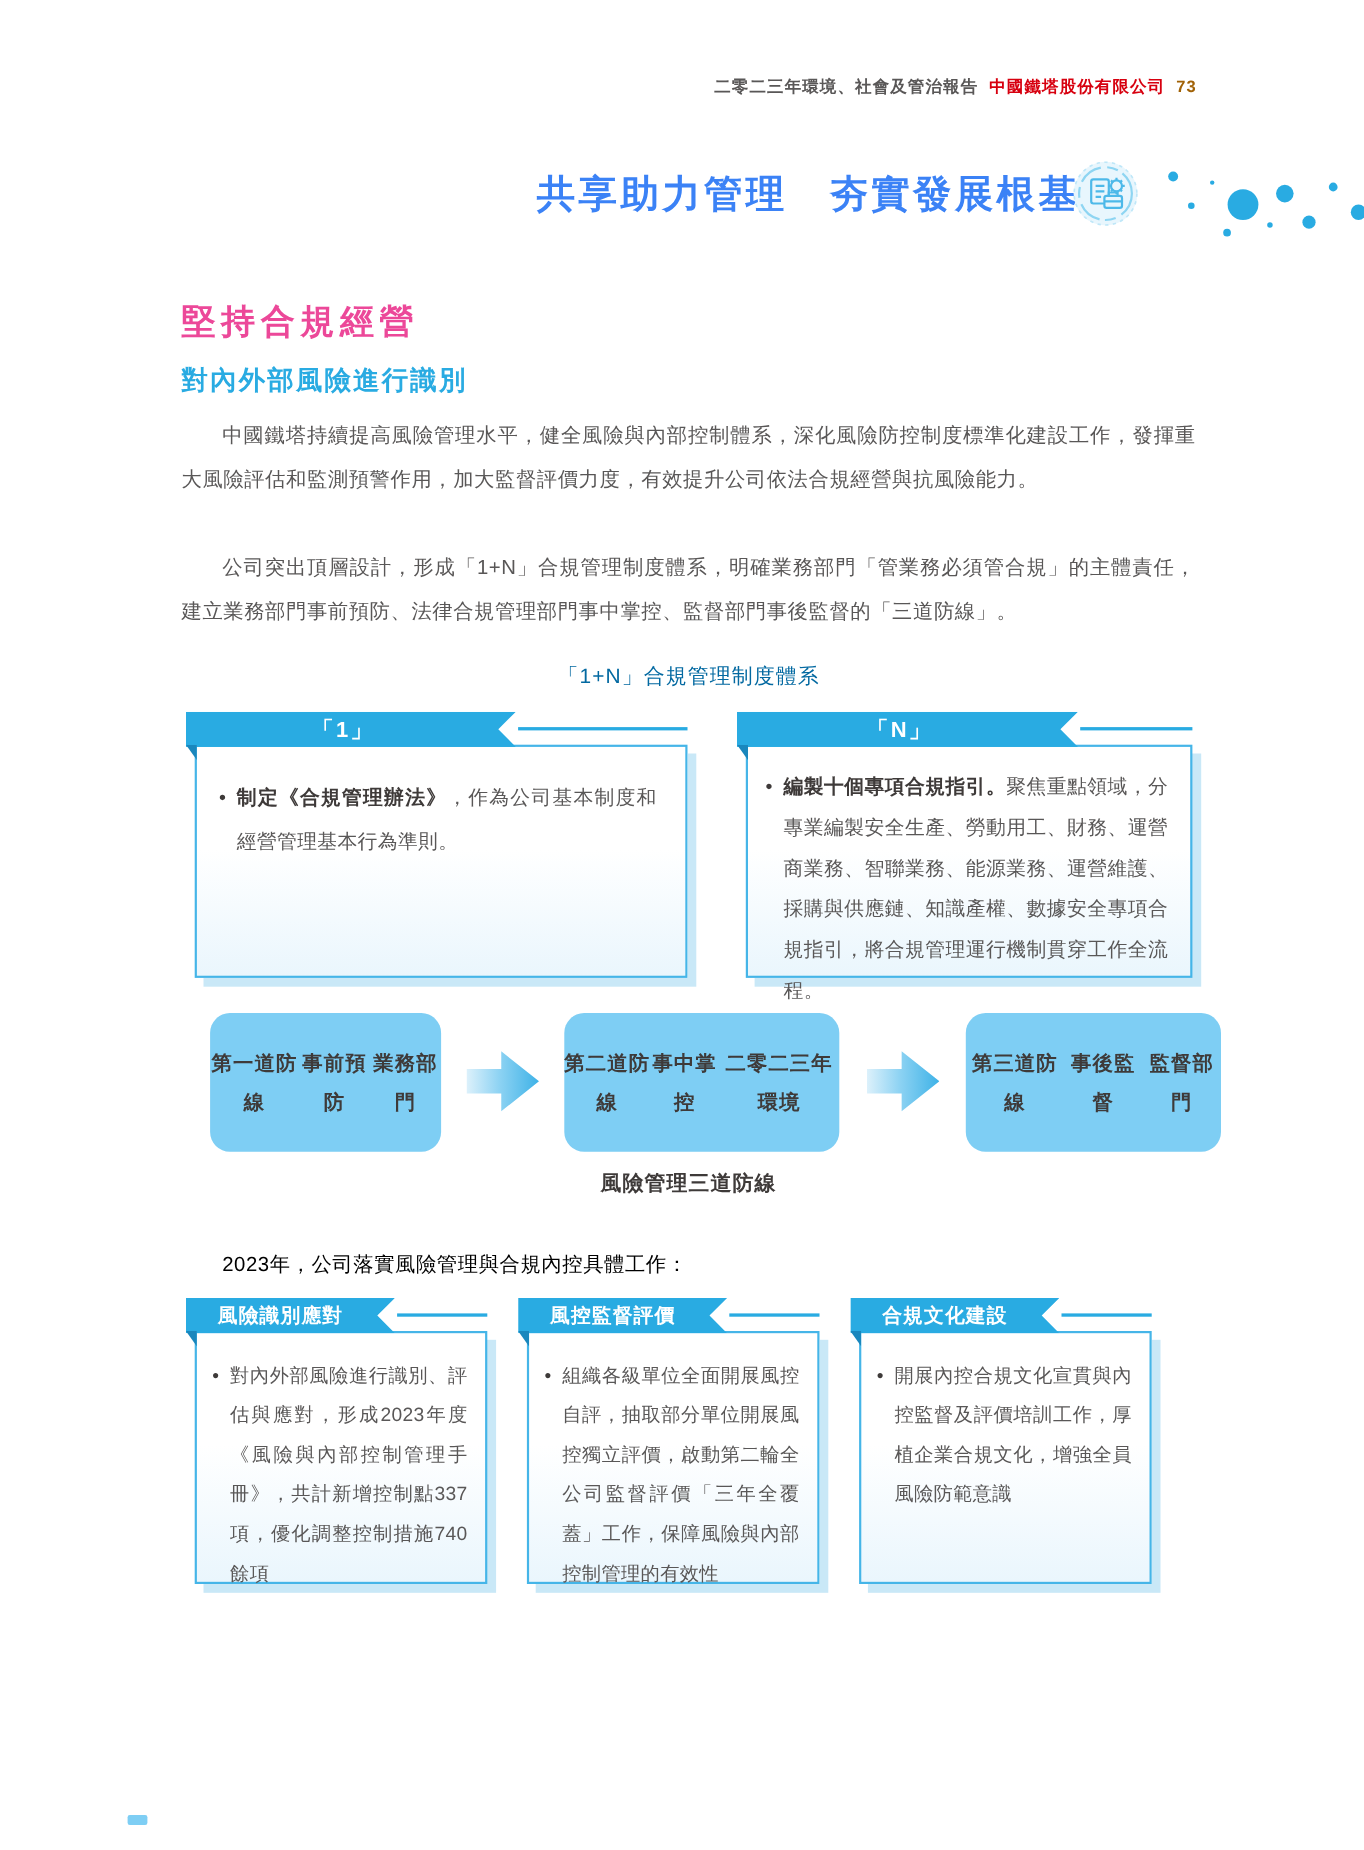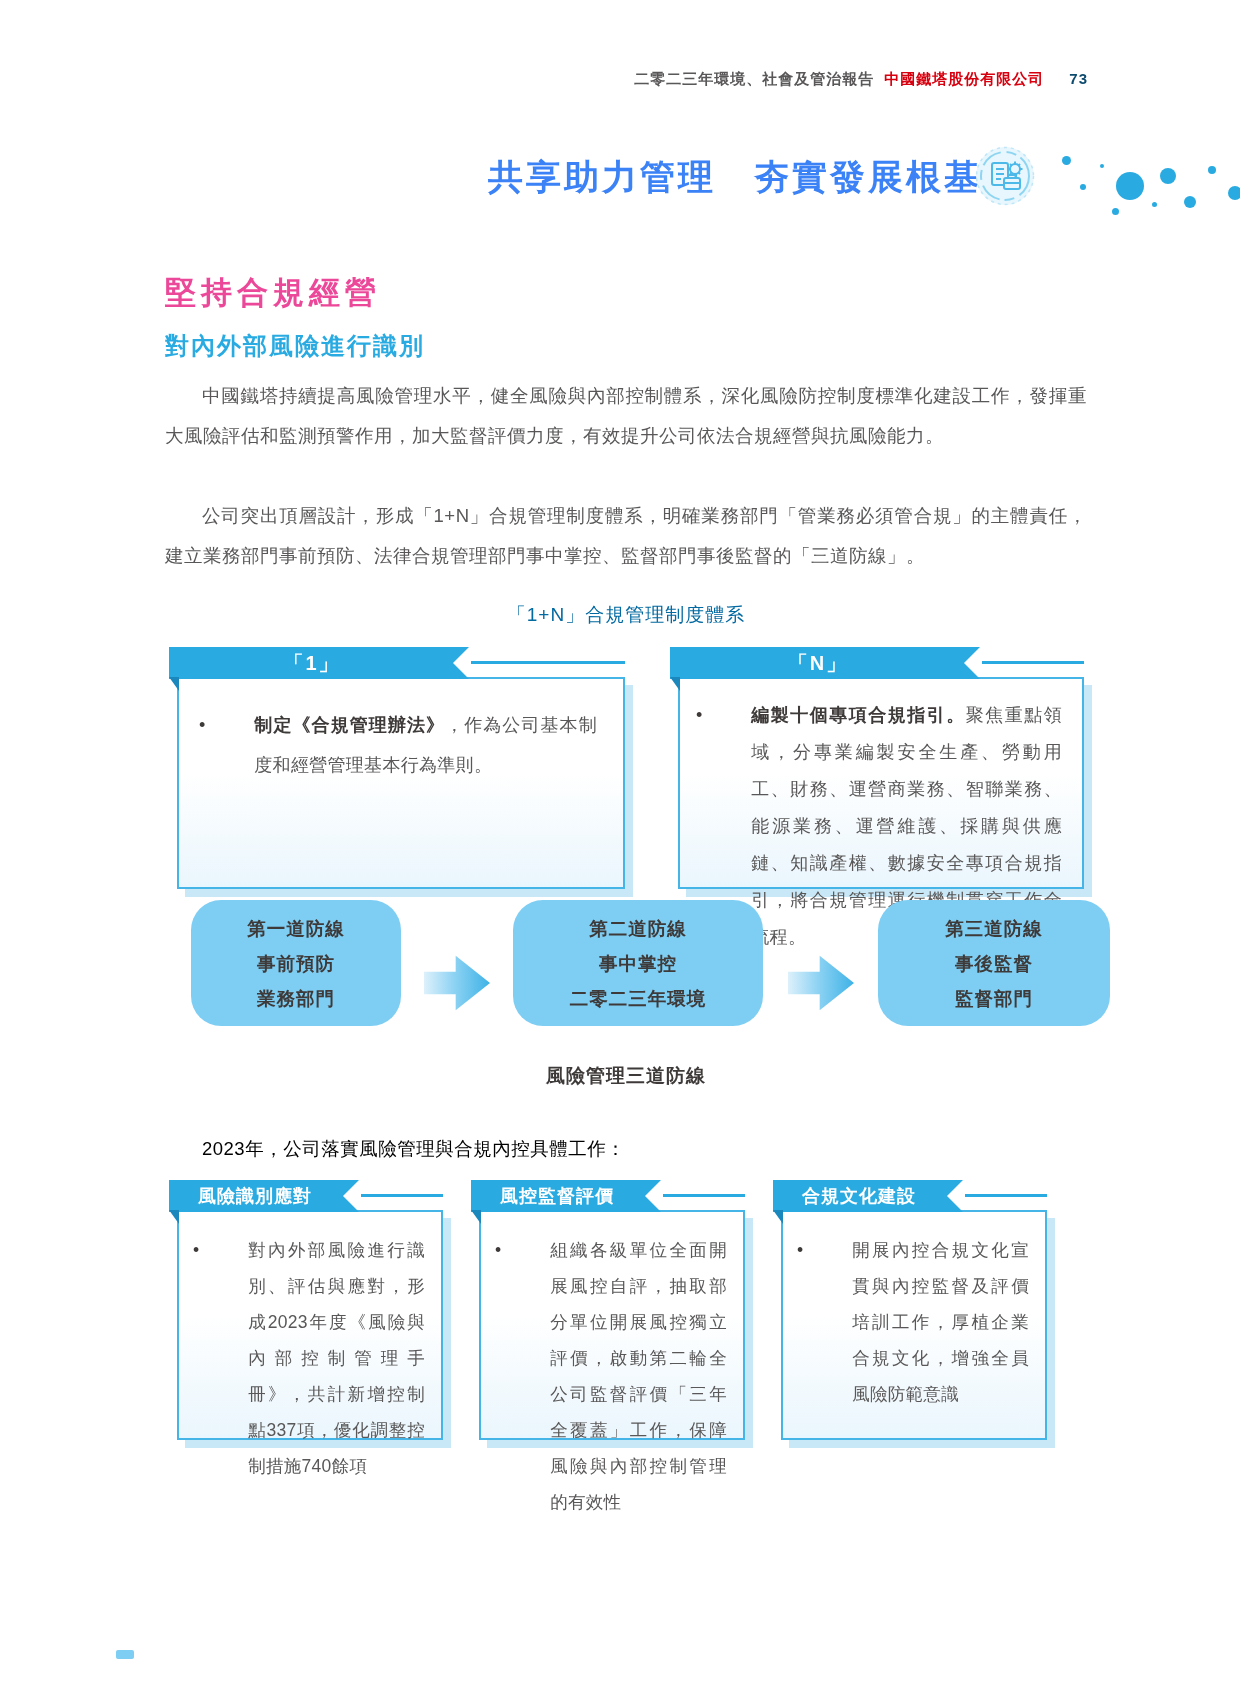--- a/index.html
+++ b/index.html
@@ -11,21 +11,21 @@
   }
   .page { position:absolute; inset:0; }
 
   
   .running-header {
     position:absolute; top:70px; right:152px;
     font-size:15px; letter-spacing:1px; color:#595757;
     display:flex; align-items:baseline; gap:10px; font-weight:bold;
   }
   .running-header .company { color:#d7000f; }
-  .running-header .pageno { color:#0c4a6e; margin-left:15px; font-weight:bold; }
+  .running-header .pageno { color:#a16207; margin-left:0; font-weight:bold; }
 
   
   .chapter-banner {
     position:absolute; top:142px; left:488px; right:0; height:70px;
   }
   .chapter-title {
     font-size:35px; font-weight:bold; color:#3b82f6; letter-spacing:3px;
     line-height:70px; white-space:nowrap;
   }
   .chapter-icon {
@@ -71,36 +71,36 @@
   }
   .ribbon-line {
     position:absolute; top:-18px; height:3px; right:-2px; background:#29abe2;
   }
   .fold {
     position:absolute; left:-10px; top:-2px; width:10px; height:14px;
     background:#1a87bd; clip-path:polygon(0 0,100% 0,100% 100%);
   }
   .bullet-row { display:flex; align-items:flex-start; }
   .bullet-mark { flex:0 0 auto; color:#3e3a39; margin-right:10px; font-size:18px; line-height:40px; }
-  .bullet-text { font-size:18px; line-height:40px; color:#595757; text-align:justify; letter-spacing:0.3px;margin-left:39px; }
+  .bullet-text { font-size:18px; line-height:40px; color:#595757; text-align:justify; letter-spacing:0.3px; }
   .bullet-text b { color:#3e3a39; }
 
   .box-1 { left:177px; top:677px; width:448px; height:212px; padding:26px 26px 10px 20px; }
   .box-1 .ribbon { width:300px; font-size:20px; letter-spacing:2px; padding-right:14px; }
   .box-1 .ribbon-line { left:292px; }
   .box-n { left:678px; top:677px; width:406px; height:212px; padding:18px 20px 10px 16px; }
   .box-n .ribbon { width:310px; font-size:20px; letter-spacing:2px; padding-right:14px; }
   .box-n .ribbon-line { left:302px; }
   .box-n .bullet-mark, .box-n .bullet-text { line-height:37px; }
 
   
   .flow-step {
-    position:absolute; top:900px; height:126px; border-radius:30px;
+    position:absolute; top:921px; height:126px; border-radius:18px;
     background:#7ecef4; color:#3e3a39; font-weight:bold; font-size:18.5px;
-    display:flex; flex-direction:column; align-items:center; justify-content:center;
+    display:flex; flex-direction:row; align-items:center; justify-content:center;
     line-height:35px; letter-spacing:1px; text-align:center;
   }
   .step-1 { left:191px; width:210px; }
   .step-2 { left:513px; width:250px; }
   .step-3 { left:878px; width:232px; }
   .flow-arrow {
     position:absolute; top:952px; width:66px; height:62px;
     background:linear-gradient(90deg,#ddf1fb 0%,#8ed3f3 45%,#3eb2e7 100%);
     clip-path:polygon(0 32%,48% 32%,48% 6%,100% 50%,48% 94%,48% 68%,0 68%);
   }

